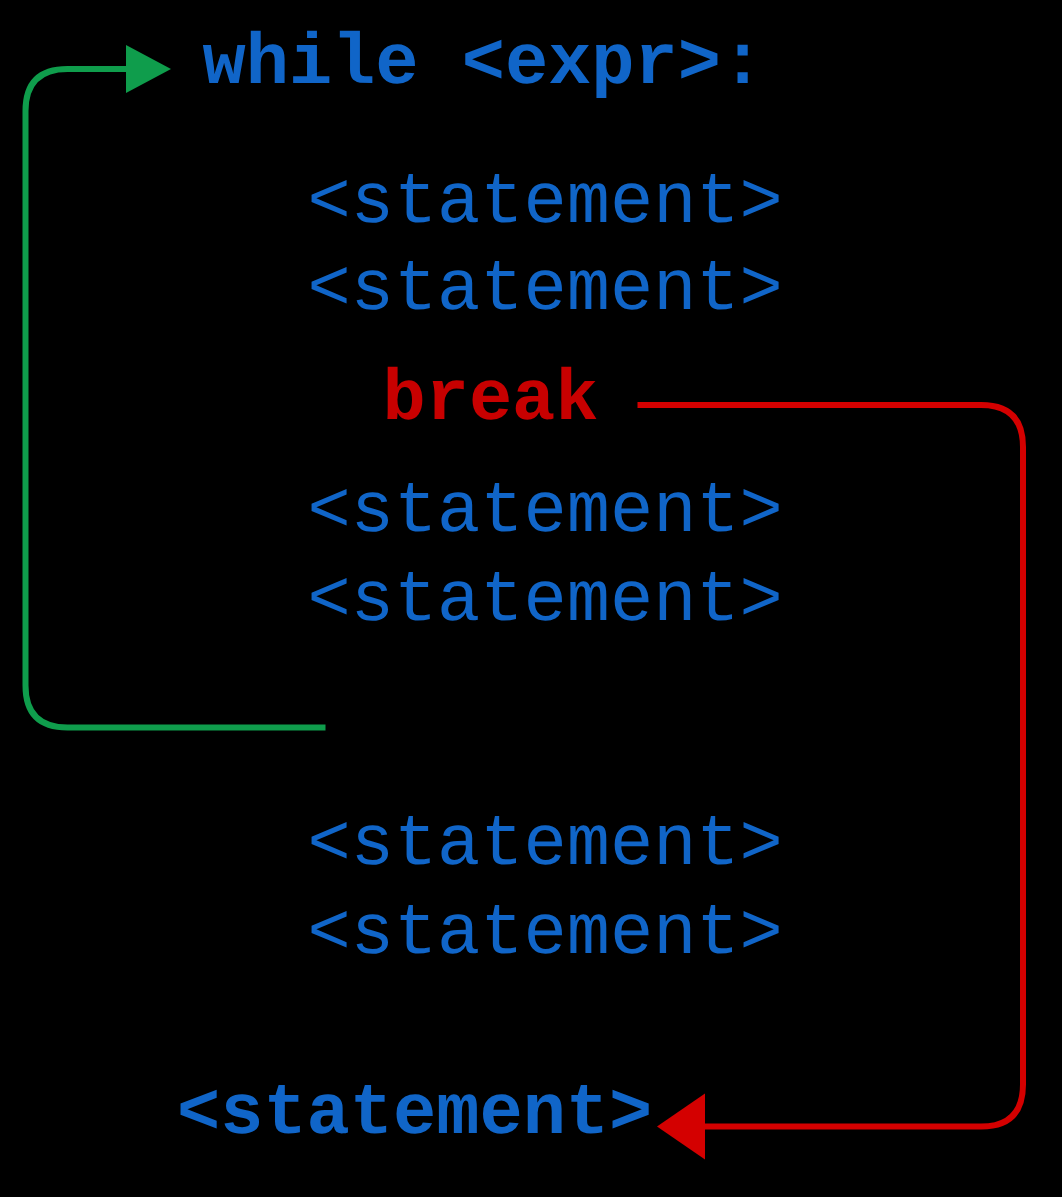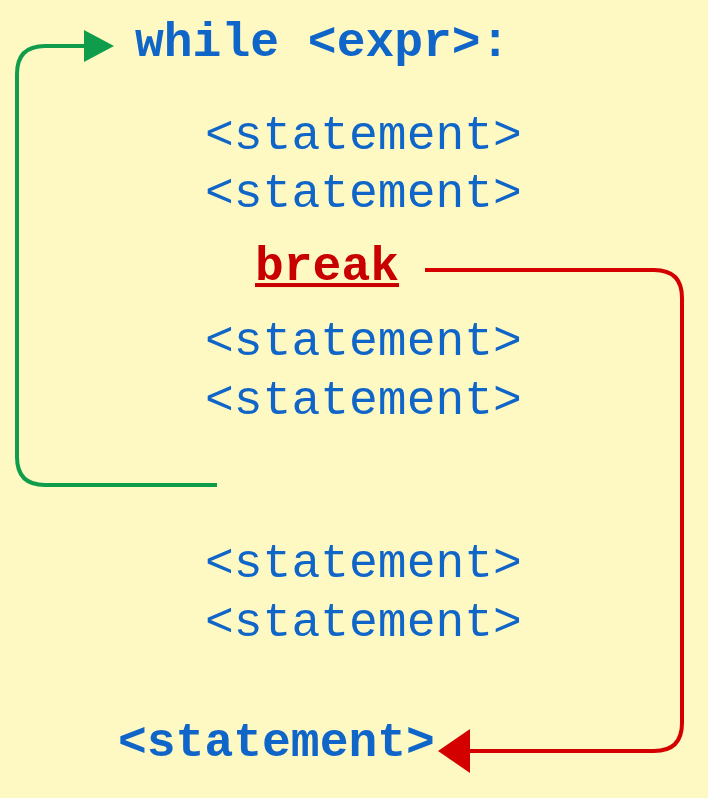--- a/index.html
+++ b/index.html
@@ -4,21 +4,21 @@
 <style>
   html, body {
     margin: 0;
     padding: 0;
     background: #ffffff;
   }
   .canvas {
     position: relative;
     width: 708px;
     height: 798px;
-    background: #fef9c3;
+    background: #000000;
     overflow: hidden;
     font-family: "Liberation Mono", "DejaVu Sans Mono", monospace;
   }
   .arrows {
     position: absolute;
     left: 0;
     top: 0;
     z-index: 0;
   }
   .code-line {
@@ -51,21 +51,21 @@
       <polygon points="470,729 438,751 470,773" fill="#d40000"></polygon>
     </g>
   </svg>
 
   <div class="code-line bold blue" style="left:135px; top:44px;">while &lt;expr&gt;:</div>
 
   <div class="code-line blue" style="left:205px; top:137px;">&lt;statement&gt;</div>
 
   <div class="code-line blue" style="left:205px; top:195px;">&lt;statement&gt;</div>
 
-  <div class="code-line bold red" style="left:255px; top:268px;text-decoration:underline;">break</div>
+  <div class="code-line bold red" style="left:255px; top:268px;">break</div>
 
   <div class="code-line blue" style="left:205px; top:343px;">&lt;statement&gt;</div>
 
   <div class="code-line blue" style="left:205px; top:402px;">&lt;statement&gt;</div>
 
 
   <div class="code-line blue" style="left:205px; top:565px;">&lt;statement&gt;</div>
 
   <div class="code-line blue" style="left:205px; top:624px;">&lt;statement&gt;</div>
 

